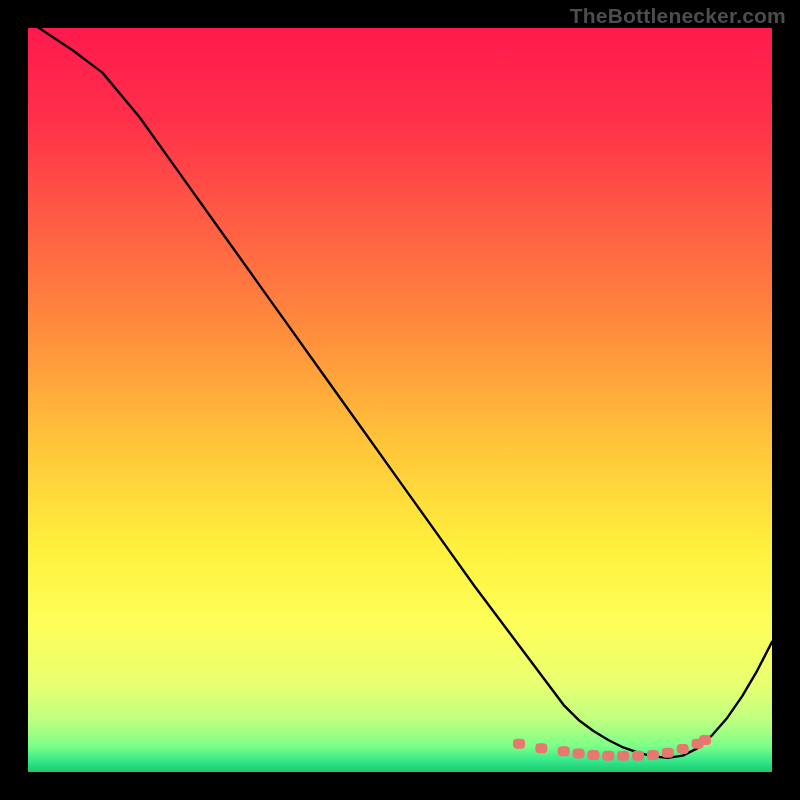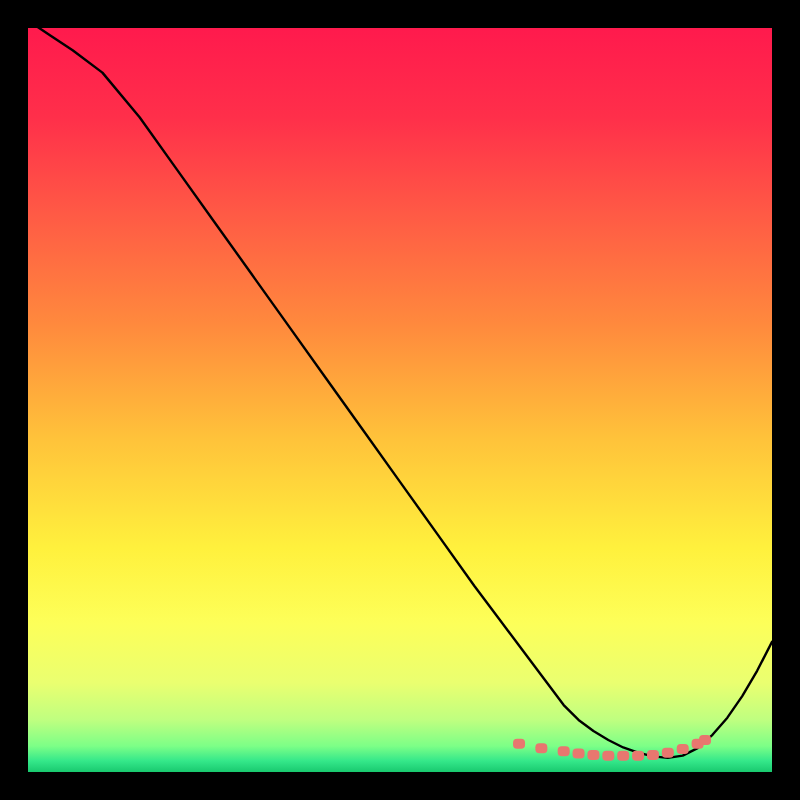--- a/index.html
+++ b/index.html
@@ -31,20 +31,21 @@
     font-size: 21px;
     font-weight: 600;
     letter-spacing: 0.2px;
     user-select: none;
   }
 </style>
 </head>
 <body>
 
 <div class="frame">
+  <div class="watermark">TheBottlenecker.com</div>
 
   <svg class="plot" viewBox="0 0 744 744" preserveAspectRatio="none">
     <defs>
       <linearGradient id="bg-grad" x1="0" y1="0" x2="0" y2="1">
           <stop offset="0.00%" stop-color="#ff1a4d"></stop>
           <stop offset="12.00%" stop-color="#ff2f4a"></stop>
           <stop offset="25.00%" stop-color="#ff5a45"></stop>
           <stop offset="40.00%" stop-color="#ff8a3d"></stop>
           <stop offset="55.00%" stop-color="#ffc23a"></stop>
           <stop offset="70.00%" stop-color="#fff13d"></stop>

